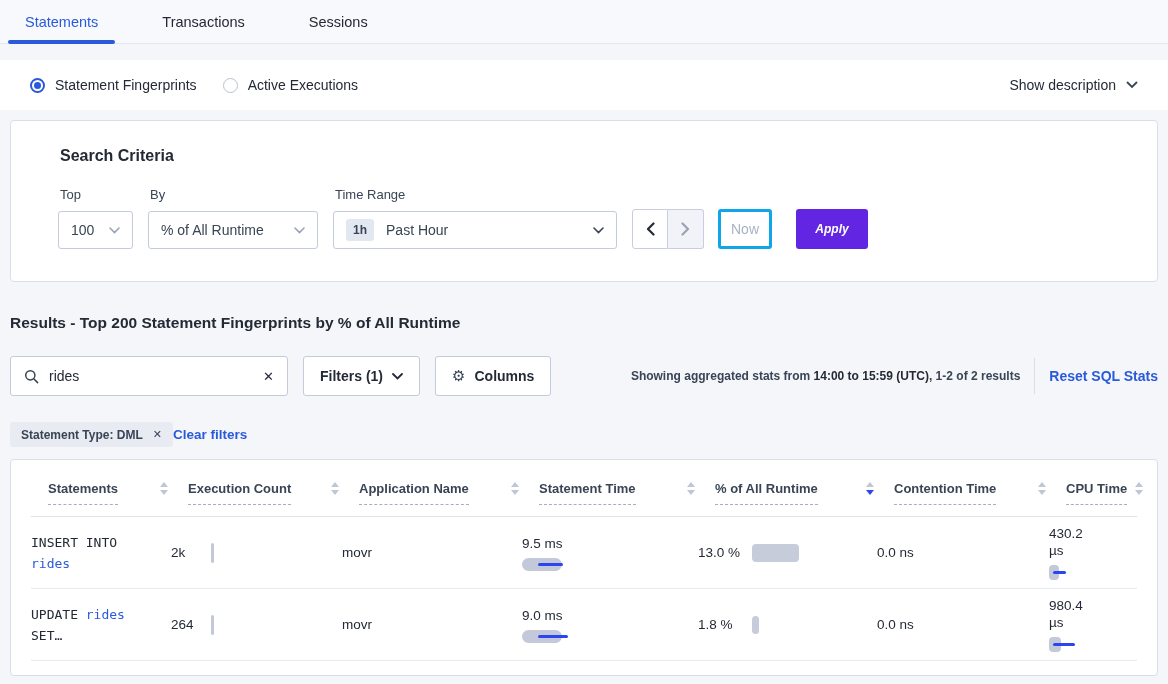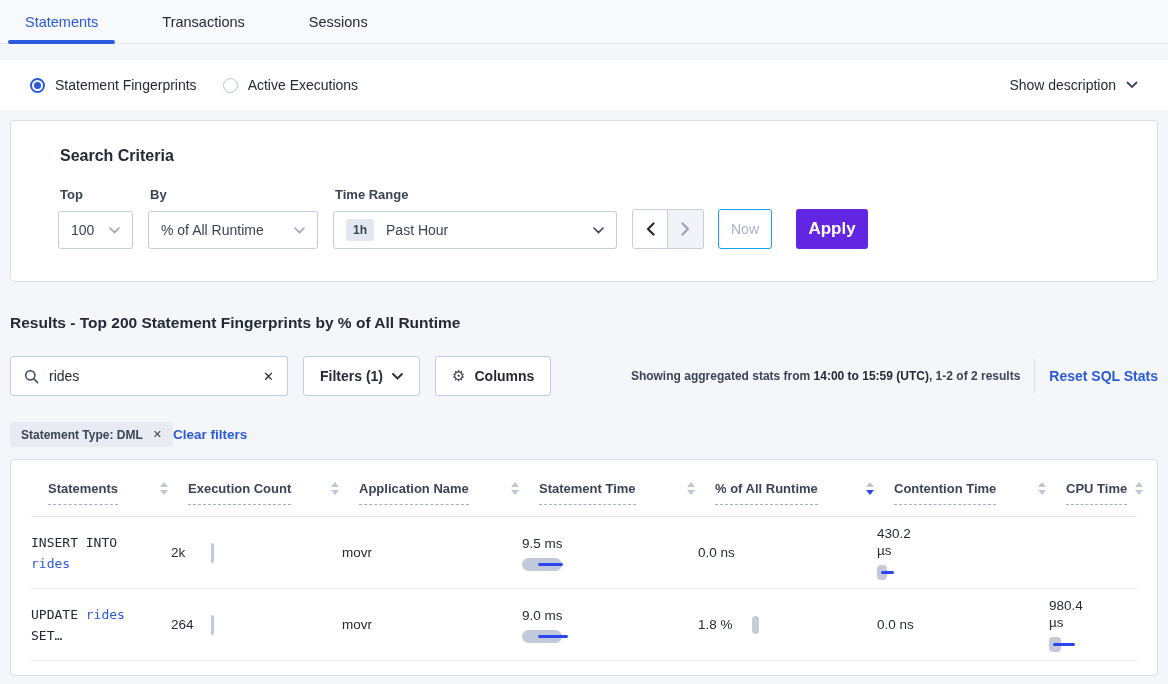--- a/index.html
+++ b/index.html
@@ -21,31 +21,31 @@
   .radio.sel::after { content:""; position:absolute; inset:2px; border-radius:50%; background:#2A5ADB; }
   .radio.unsel { border:1px solid #B9C1D2; background:#fff; }
   .show-desc { margin-left:auto; display:flex; align-items:center; gap:10px; font-size:14px; cursor:pointer; }
 
   
   .card { background:#fff; border:1px solid #D9DEE8; border-radius:4px; margin:0 10px; }
   .sc-card { margin-top:10px; padding:26px 47px 32px; }
   .sc-title { font-size:16px; font-weight:bold; margin:0 0 22px 2px; }
   .controls { display:flex; align-items:flex-end; }
   .fgroup { display:flex; flex-direction:column; margin-right:15px; }
-  .flabel { font-size:13px; font-weight:bold; color:#394455; margin:0 0 9px 2px; }
+  .flabel { font-size:13px; font-weight:normal; color:#394455; margin:0 0 9px 2px; }
   .select { height:38px; border:1px solid #C4CBDA; border-radius:3px; background:#fff; display:flex; align-items:center; padding:0 12px; font-size:14px; color:#394455; cursor:pointer; }
   .select .chev { margin-left:auto; }
   .w-top { width:75px; } .w-by { width:170px; } .w-time { width:284px; }
   .badge1h { background:#E2E7F1; color:#394455; font-weight:bold; font-size:12px; border-radius:3px; padding:4px 7px; margin-right:12px; }
   .arrowgrp { display:flex; margin-right:14px; }
   .abtn { width:36px; height:40px; display:flex; align-items:center; justify-content:center; background:#fff; border:1px solid #C8CEDC; cursor:pointer; }
   .abtn.left { border-radius:3px 0 0 3px; }
   .abtn.right { border-radius:0 3px 3px 0; border-left:none; background:#F1F3F8; }
-  .now { height:40px; width:54px; border:1px solid #0ea5e9; border-radius:3px; background:#fff; color:#A9B2C4; font-size:14px; margin-right:24px; display:flex; align-items:center; justify-content:center; cursor:default; }
-  .apply { height:40px; width:72px; background:#6226E3; border-radius:3px; color:#fff; font-weight:bold; font-size:17px; display:flex; align-items:center; justify-content:center; border:none; cursor:pointer; }
+  .now { height:40px; width:54px; border:3px solid #0ea5e9; border-radius:3px; background:#fff; color:#A9B2C4; font-size:14px; margin-right:24px; display:flex; align-items:center; justify-content:center; cursor:default; }
+  .apply { height:40px; width:72px; background:#6226E3; border-radius:3px; color:#fff; font-weight:bold; font-size:12px; display:flex; align-items:center; justify-content:center; border:none; cursor:pointer;font-style:italic; }
 
   
   .results-h { margin:32px 10px 0; font-size:15.5px; font-weight:bold; }
   .toolbar { margin:24px 10px 0; display:flex; align-items:center; }
   .searchbox { width:278px; height:40px; border:1px solid #C4CBDA; border-radius:3px; background:#fff; display:flex; align-items:center; padding:0 13px; }
   .searchbox input { border:none; outline:none; flex:1; min-width:0; font-size:14px; color:#242A35; margin-left:10px; font-family:inherit; background:transparent; }
   .clear-x { font-size:13px; color:#242A35; cursor:pointer; }
   .tbtn { height:40px; border:1px solid #C4CBDA; border-radius:3px; background:#fff; display:flex; align-items:center; gap:9px; padding:0 16px; font-size:14px; font-weight:bold; color:#242A35; margin-left:15px; cursor:pointer; }
   .gear { font-size:15px; font-weight:normal; color:#394455; }
   .summary { margin-left:auto; font-size:12px; color:#394455; white-space:nowrap;font-weight:bold; }
@@ -261,20 +261,24 @@
           <span class="num">2k</span>
           <div class="vbar"></div>
         </div>
         <div class="cell"><span>movr</span></div>
         <div class="cell bcell">
           <span class="bval">9.5 ms</span>
           <div class="hbar" style="width: 40px;">
             <i class="bline" style="left: 16px; width: 25px;"></i>
           </div>
         </div>
+        <div class="cell pcell">
+          <span class="bval w46">13.0 %</span>
+          <div class="pbar" style="width: 47px;"></div>
+        </div>
         <div class="cell"><span>0.0 ns</span></div>
         <div class="cell bcell">
           <span class="bval w52">430.2 µs</span>
           <div class="hbar sq" style="width: 10px;">
             <i class="bline" style="left: 4px; width: 13px;"></i>
           </div>
         </div>
       </div>
       <div class="tgrid trow">
         <div class="cell stmt">

